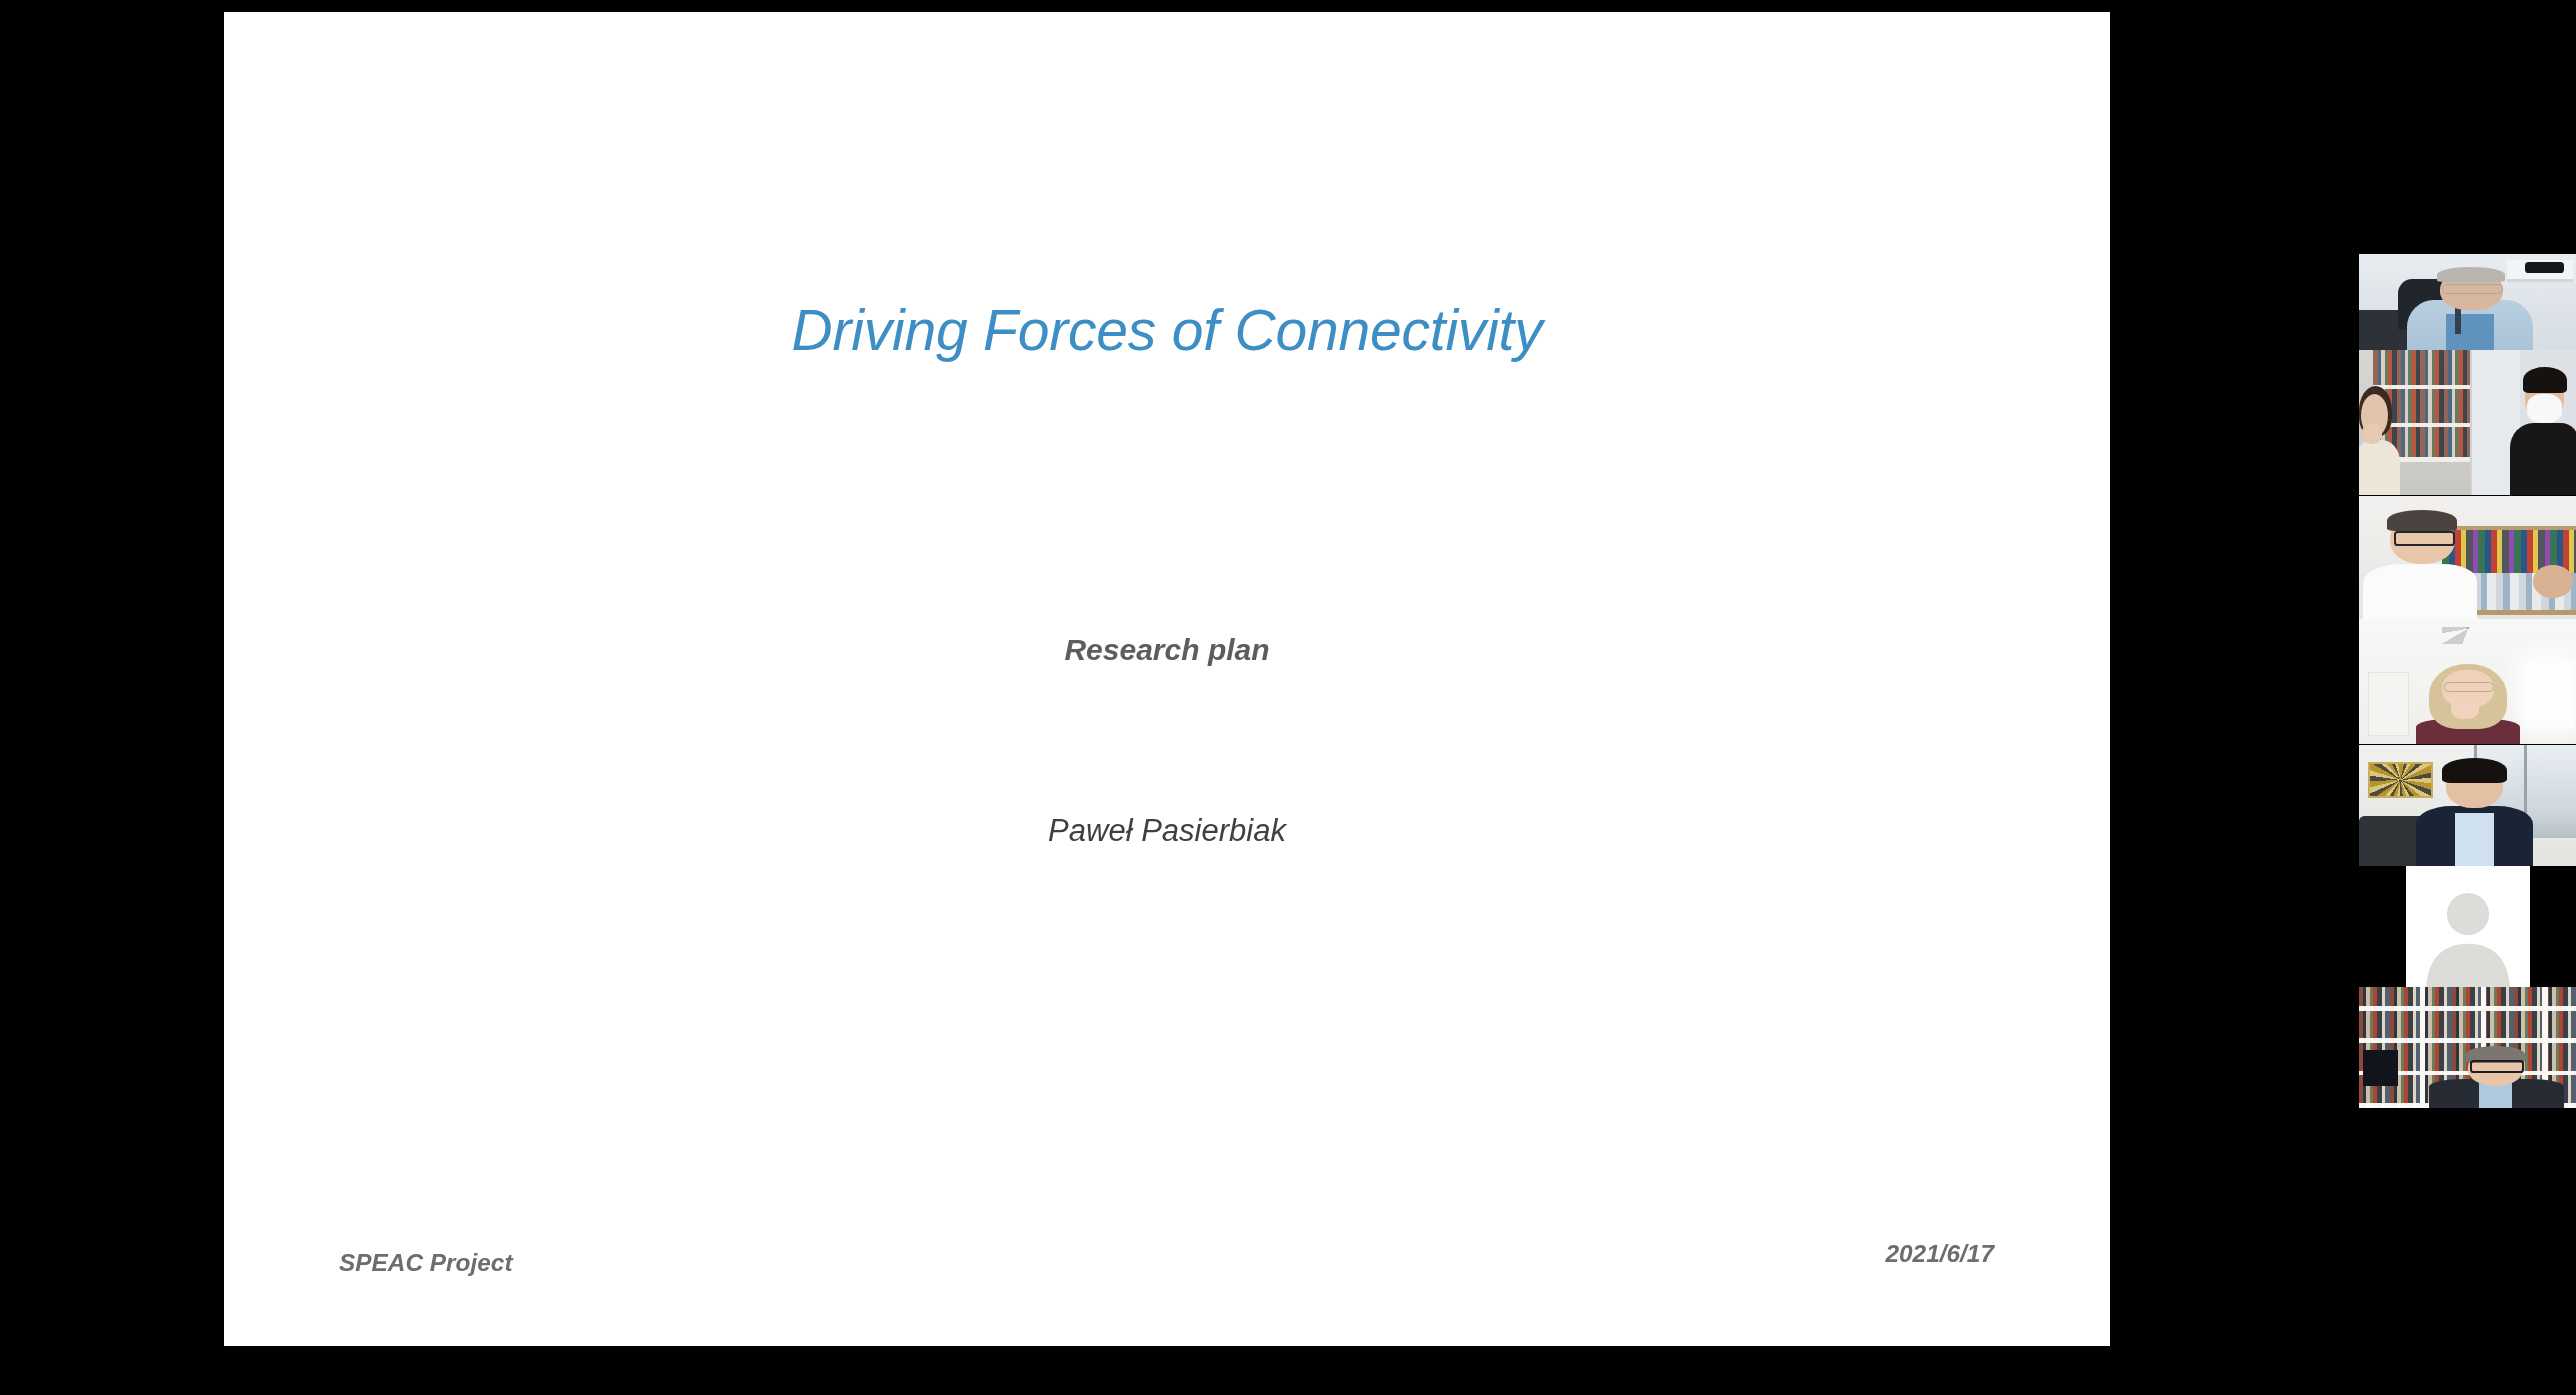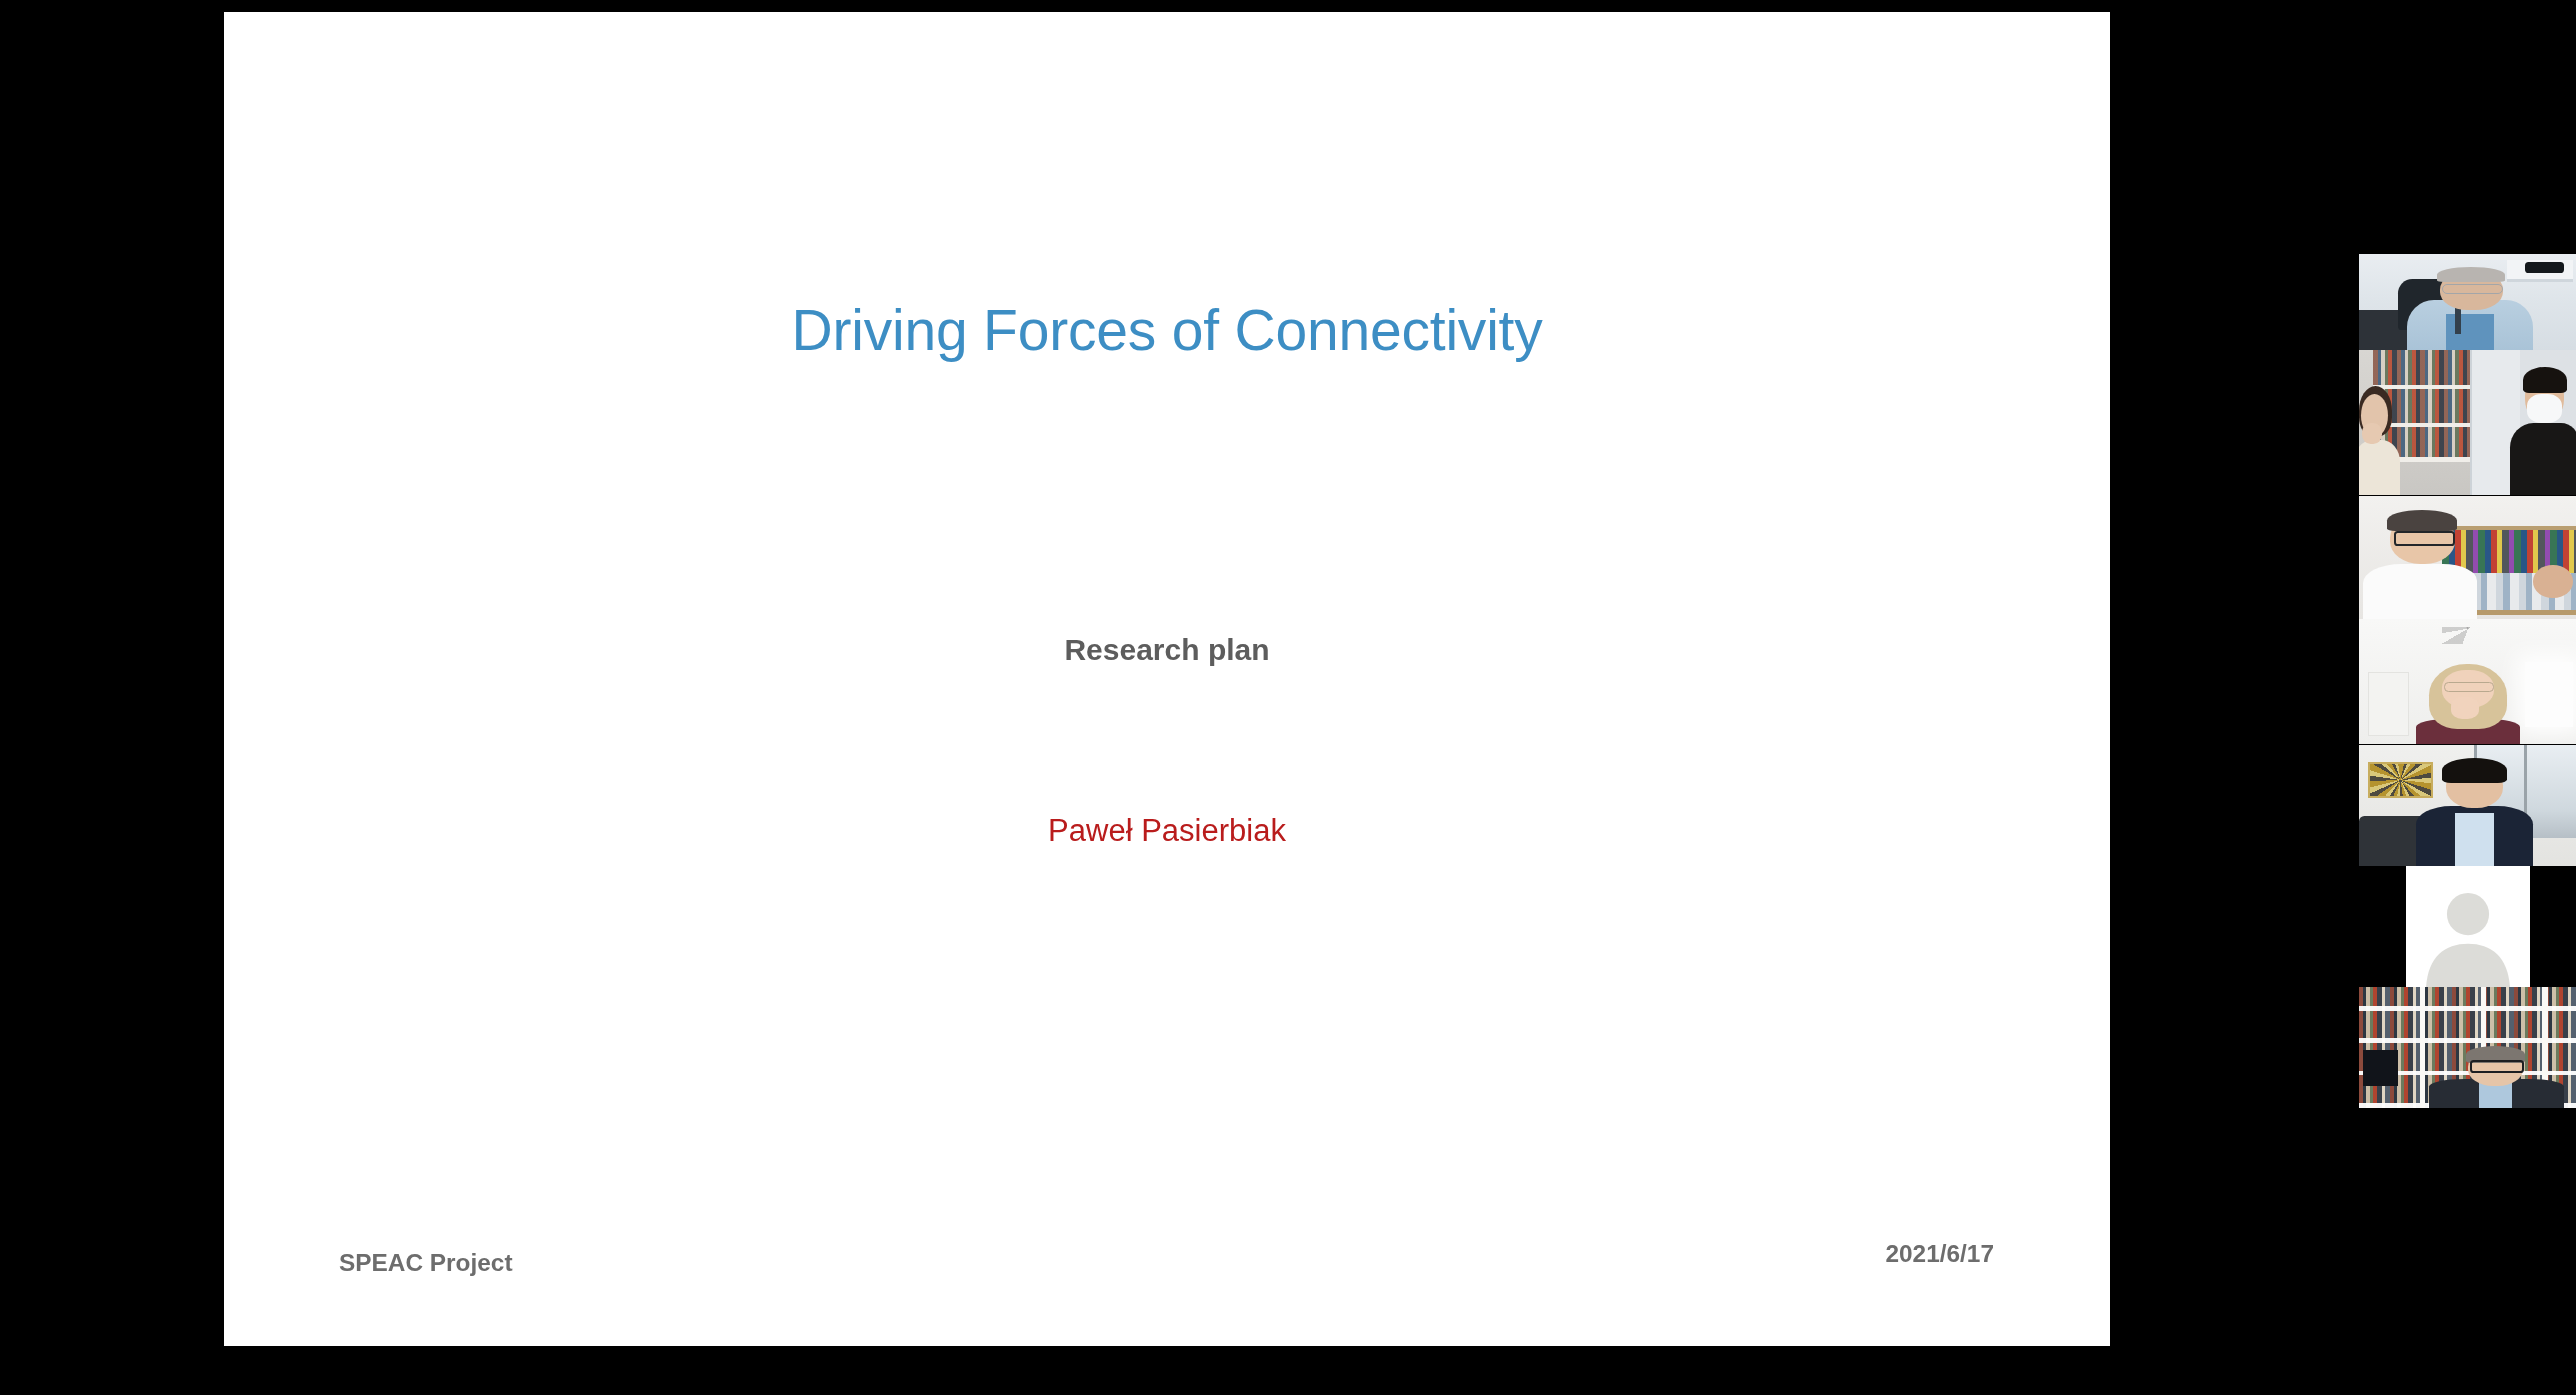--- a/index.html
+++ b/index.html
@@ -21,20 +21,21 @@
   }
 
   
   #slide-stage {
     position: absolute;
     left: 0;
     top: 0;
     width: 2340px;
     height: 1189px;
     background: #000000;
+    font-style: italic;
   }
 
   #slide {
     position: absolute;
     left: 224px;
     top: 11.7px;
     width: 1886px;
     height: 1334px;
     background: #ffffff;
     overflow: hidden;
@@ -69,21 +70,21 @@
   #authors {
     position: absolute;
     left: 0;
     top: 799px;
     width: 1886px;
     text-align: center;
   }
   .author-line {
     font-size: 31px;
     font-weight: 400;
-    color: #b91c1c;
+    color: #404040;
     line-height: 1.32;
   }
 
   #slide-footer {
     position: absolute;
     left: 0;
     top: 1228px;
     width: 1886px;
     height: 36px;
   }

